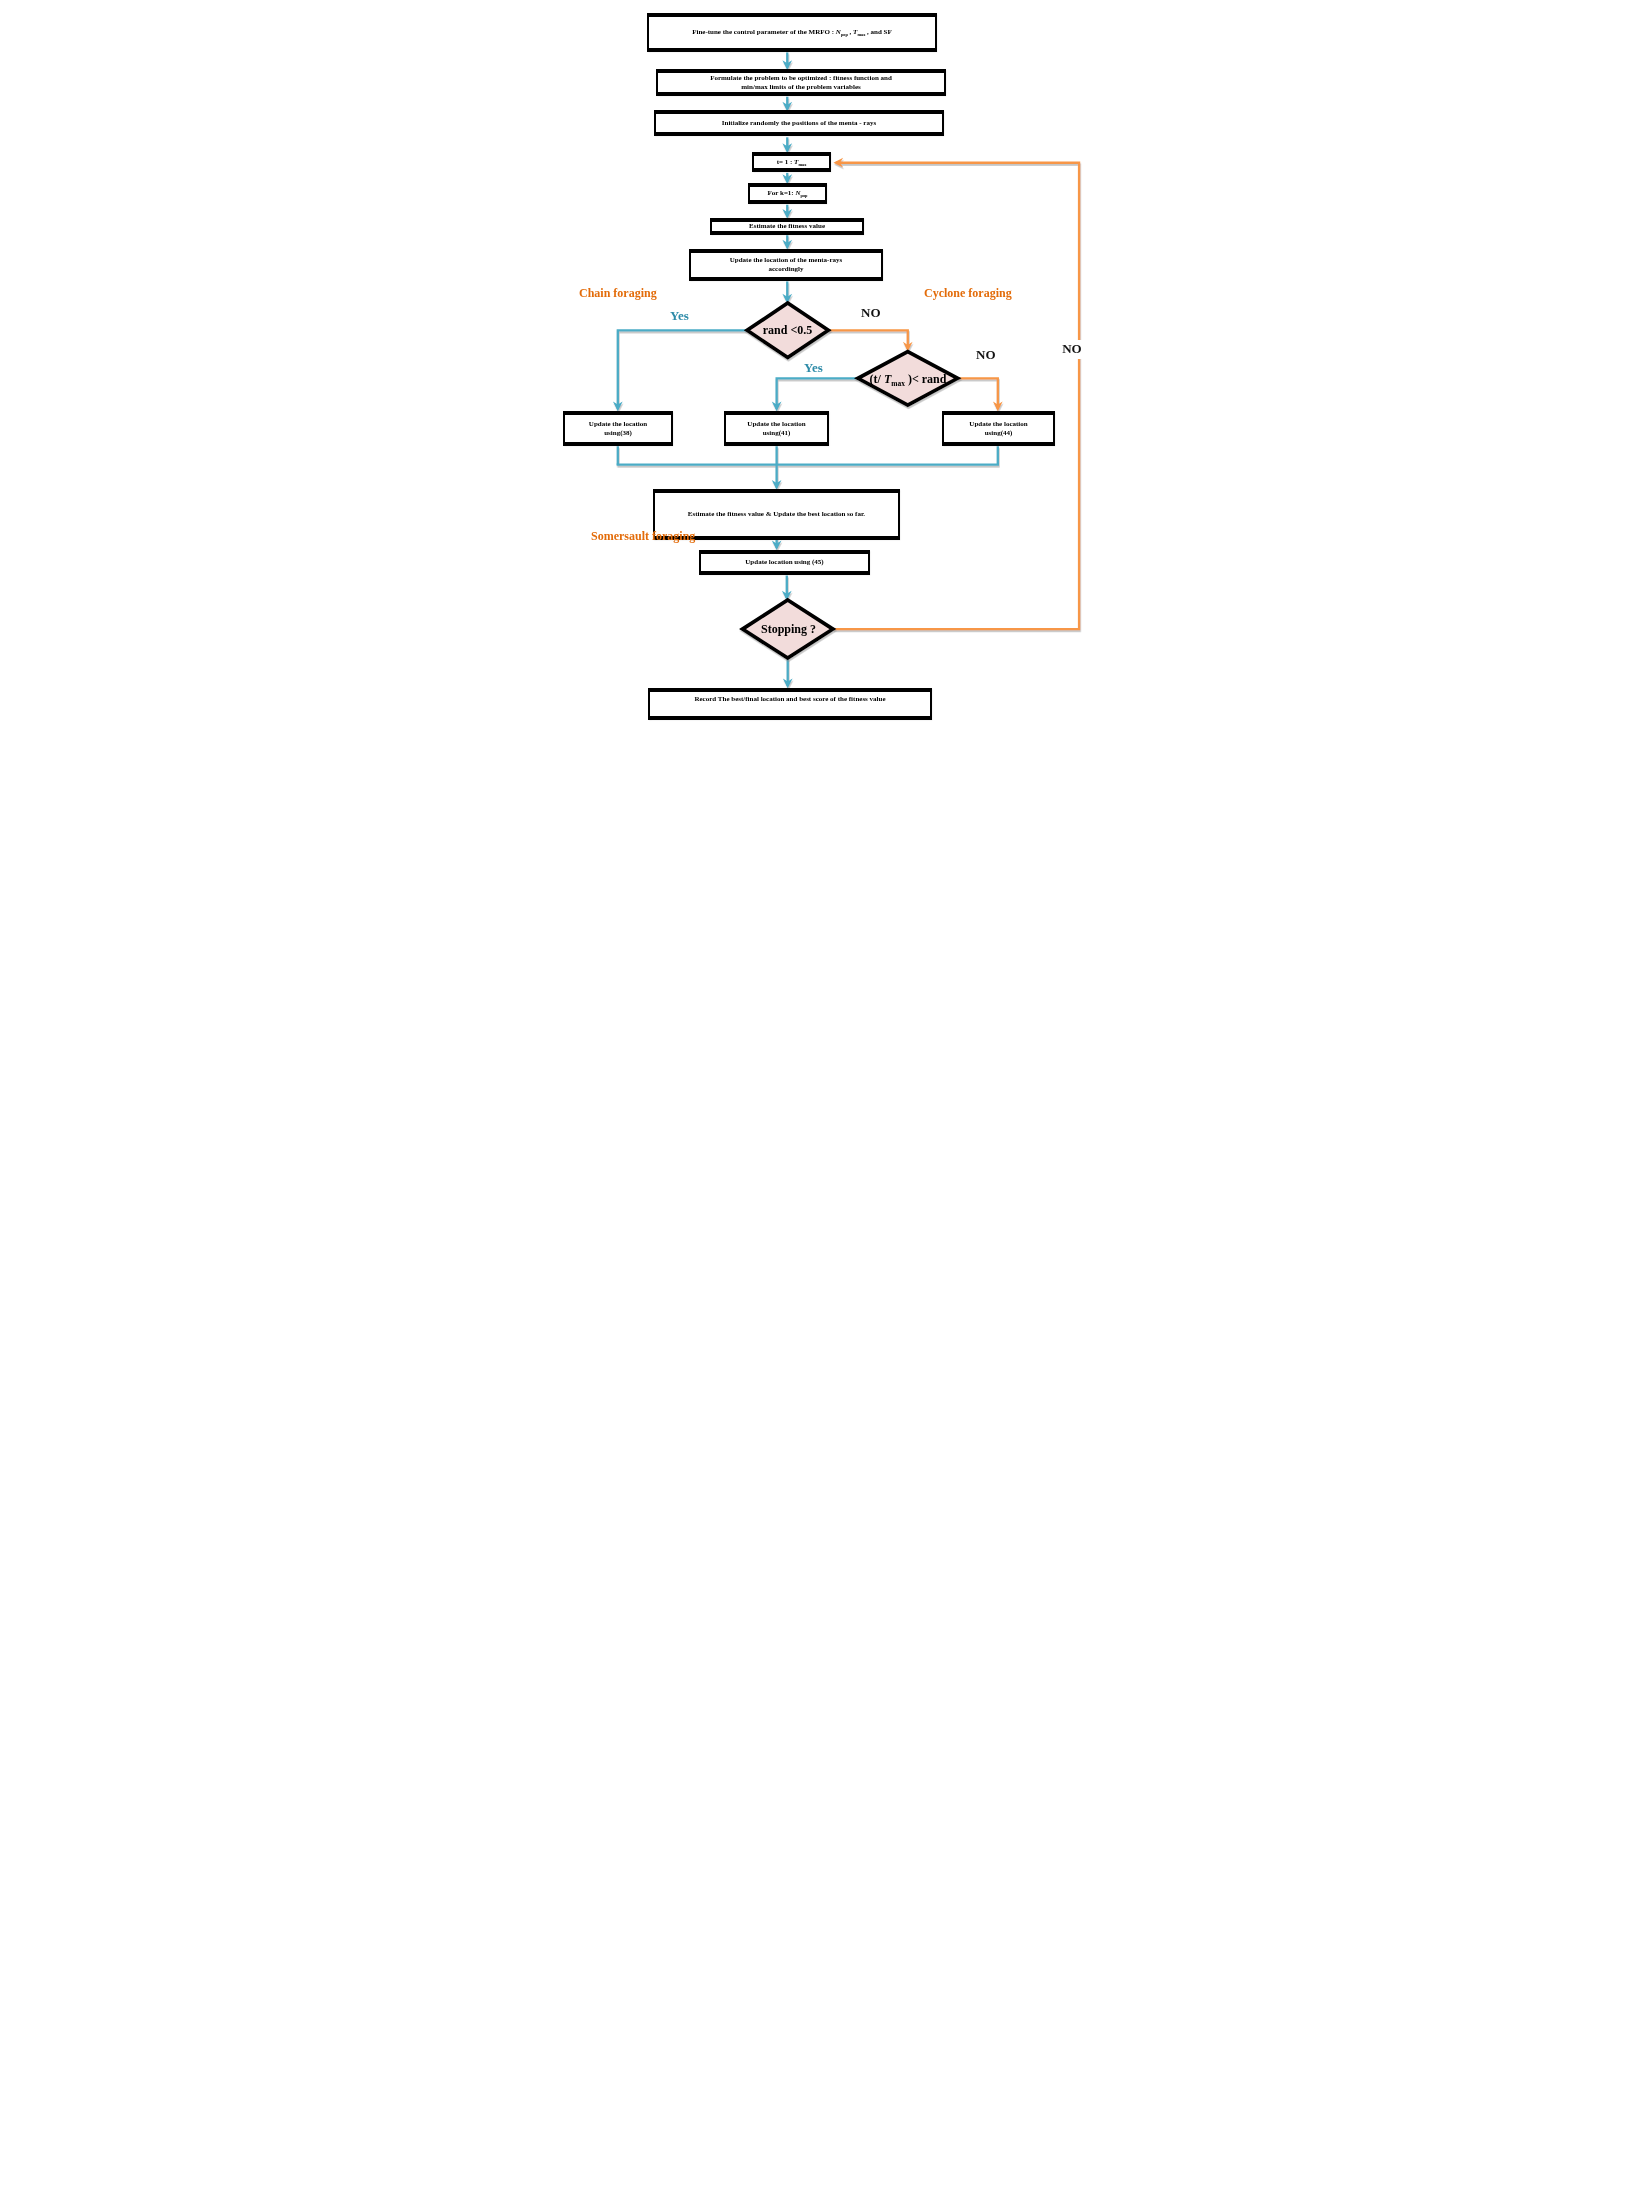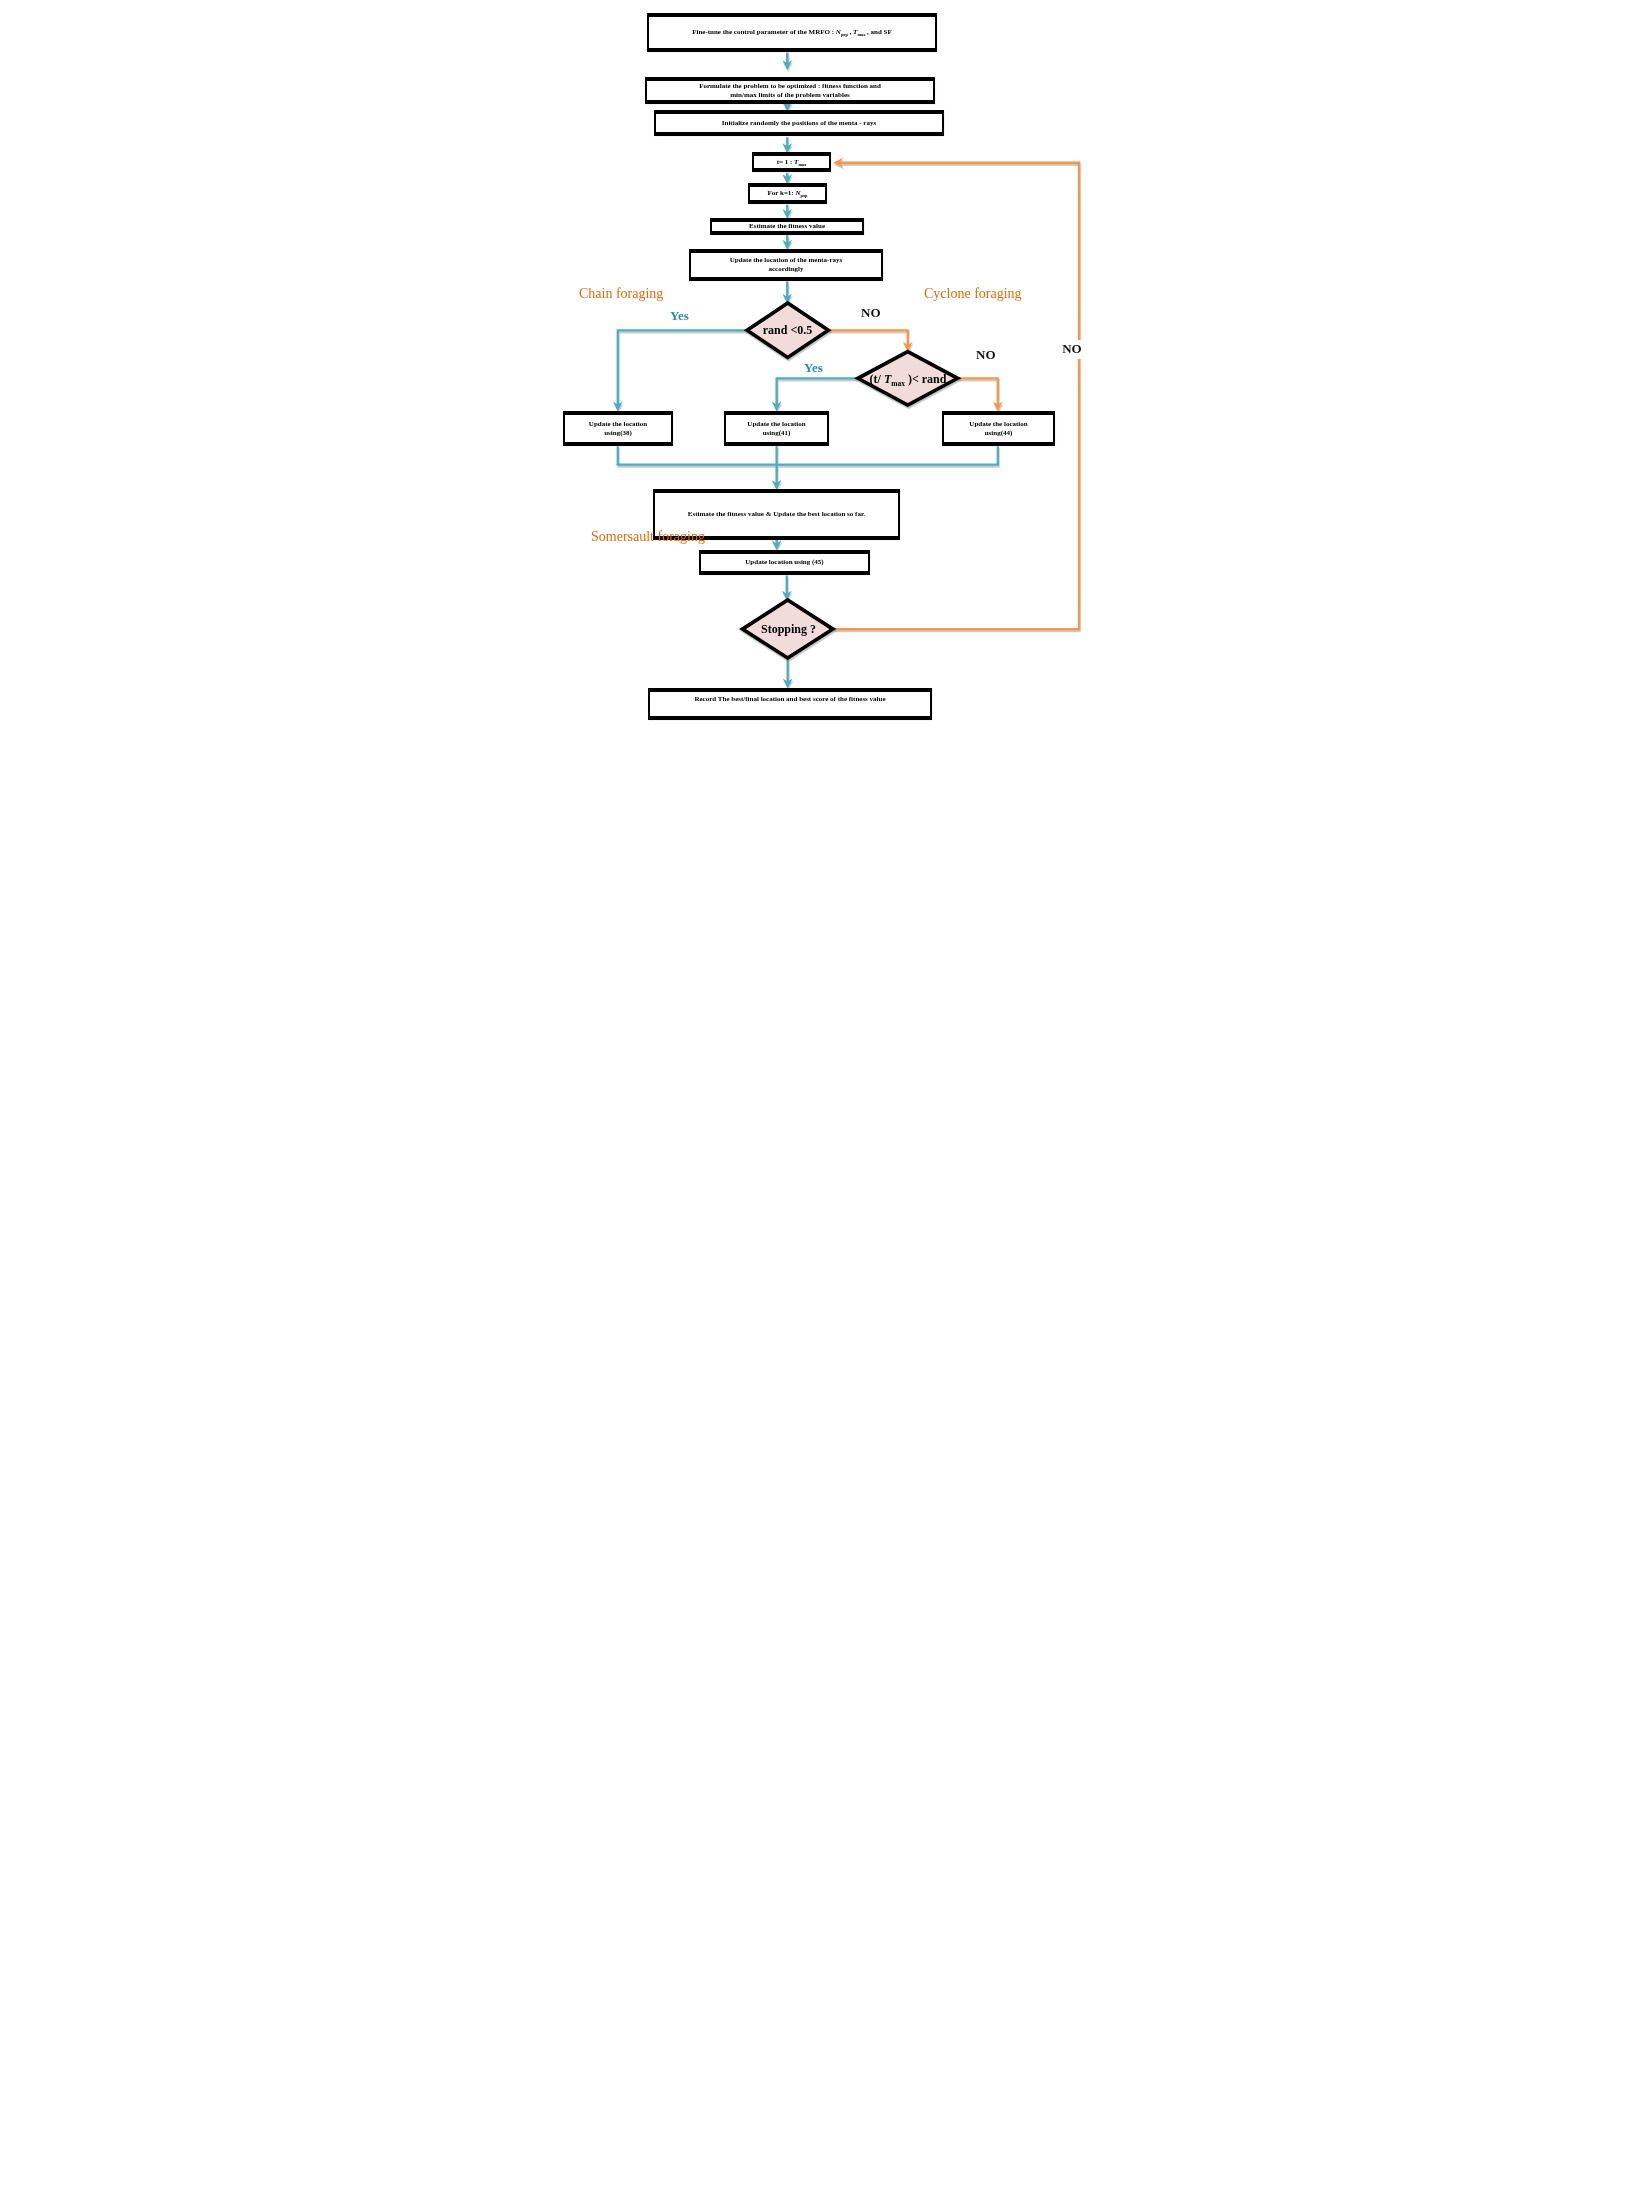--- a/index.html
+++ b/index.html
@@ -10,21 +10,21 @@
     position:absolute;box-sizing:border-box;background:#fff;
     border:2.8px solid #000;border-top-width:4.2px;border-bottom-width:4.2px;
     display:flex;flex-direction:column;align-items:center;justify-content:center;
     text-align:center;font-weight:bold;font-size:7px;line-height:1.22;color:#000;
     box-shadow:0.9px 1.4px 1.4px rgba(140,140,140,.35);
   }
   .dtext{
     position:absolute;display:flex;align-items:center;justify-content:center;
     text-align:center;font-weight:bold;font-size:12px;color:#000;pointer-events:none;
   }
-  .seclabel{position:absolute;font-weight:normal;font-size:14px;color:#E36C0A;white-space:nowrap;}
+  .seclabel{position:absolute;font-weight:bold;font-size:12px;color:#E36C0A;white-space:nowrap;}
   .branch{position:absolute;font-weight:bold;font-size:13px;white-space:nowrap;}
   .branch.yes{color:#2E8BA8;}
   .branch.no{color:#141414;}
   .branch.gap{background:#fff;padding:1.4px 3.2px;}
   sub{font-size:.62em;line-height:0;}
   i{font-style:italic;}
 </style>
 </head>
 <body>
 
@@ -73,21 +73,21 @@
       <polygon points="517,656 605,715 517,774 429,715"></polygon>
       <polygon points="777,761 885,819 777,877 669,819"></polygon>
       <polygon points="517,1299 615,1362 517,1425 419,1362"></polygon>
     </g>
   </svg>
 
   <div class="node" style="left:98px;top:13px;width:290px;height:39px;">
     <div><span>Fine-tune the control parameter of the MRFO : </span><i>N</i><sub>pop</sub><span> , </span><i>T</i><sub>max</sub><span> ,  and SF</span></div>
   </div>
 
-  <div class="node" style="left:96px;top:69px;width:290px;height:27px;margin-top:8px;">
+  <div class="node" style="left:107px;top:69px;width:290px;height:27px;">
     <div>Formulate the  problem to be optimized : fitness function  and</div>
     <div>min/max limits of  the  problem variables</div>
   </div>
 
   <div class="node" style="left:96px;top:110px;width:290px;height:26px;margin-left:9px;">
     <div>Initialize randomly the positions of the menta - rays</div>
   </div>
 
   <div class="node" style="left:203px;top:152px;width:79px;height:20px;">
     <div><span>t= 1 : </span><i>T</i><sub>max</sub></div>

